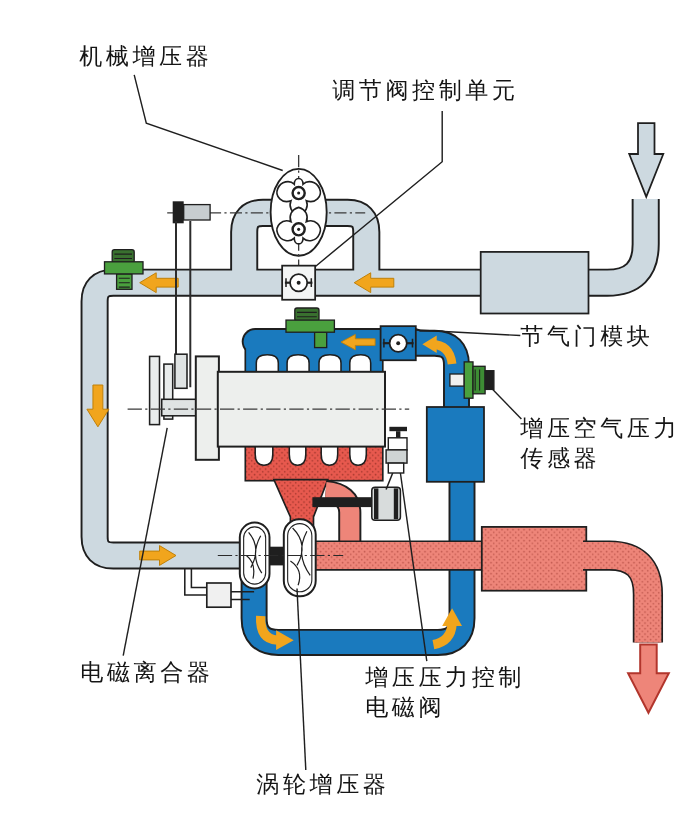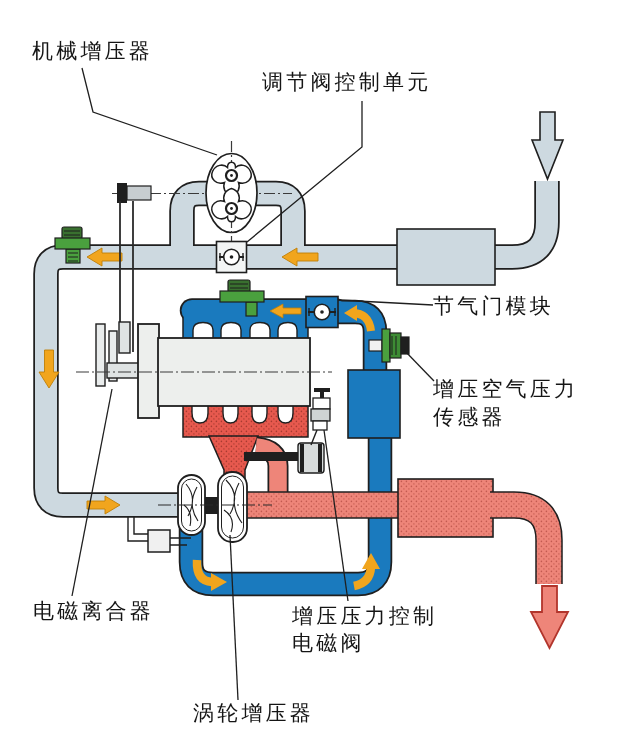--- a/index.html
+++ b/index.html
@@ -1,17 +1,17 @@
 <!DOCTYPE html>
 <html><head>
 <meta charset="utf-8">
 <style>
   html,body{margin:0;padding:0;background:#ffffff;}
   body{width:620px;height:750px;position:relative;font-family:"DejaVu Sans","Liberation Sans",sans-serif;}
-  #stage{position:absolute;inset:0;}
+  #stage{position:absolute;inset:0;margin-left:40px;}
   svg{display:block;}
   text.lbl{font-size:21px;letter-spacing:3.2px;fill:#151515;}
 </style>
 </head>
 <body>
 
 <div id="stage">
 <svg width="620" height="750" viewBox="0 0 620 750">
   <defs>
     <pattern id="redDots" width="5" height="5" patternUnits="userSpaceOnUse">

